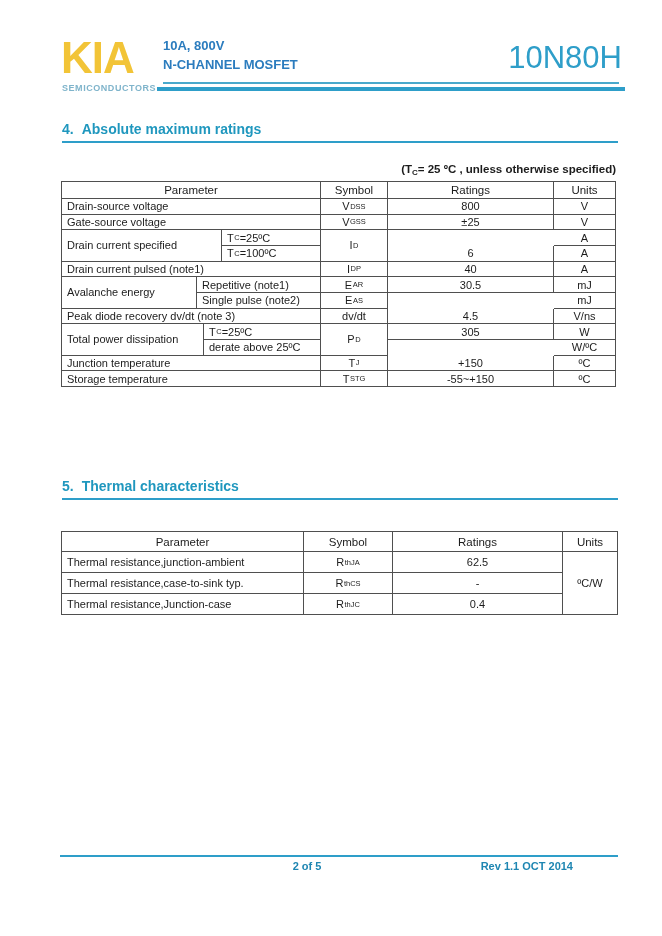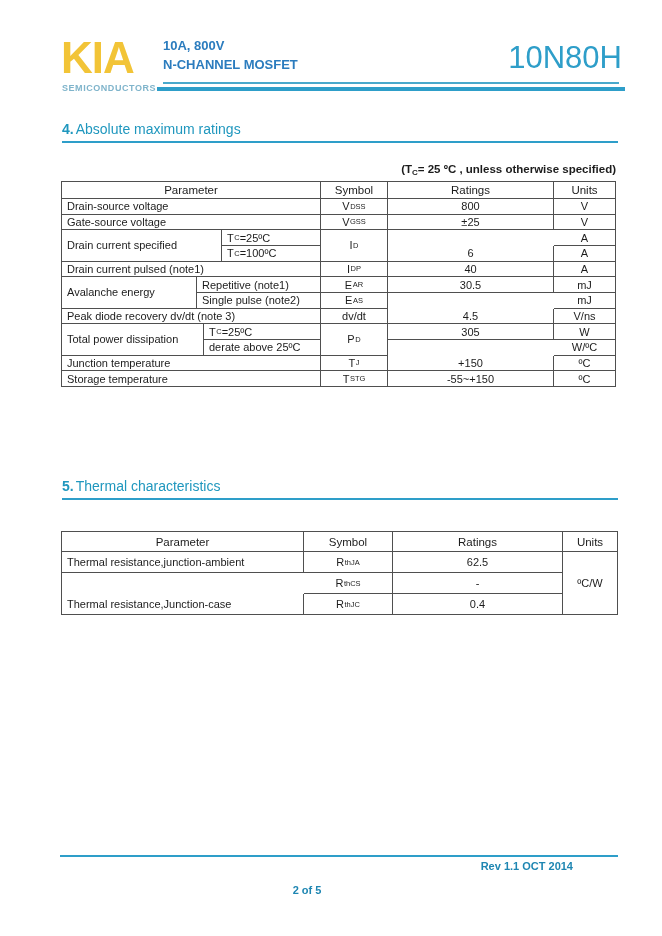--- a/index.html
+++ b/index.html
@@ -15,21 +15,21 @@
   .logo-sub{left:62px;top:83px;font-size:9px;font-weight:bold;color:#7FB4CB;letter-spacing:0.55px;}
   .hdr-mid{left:163px;top:36px;font-size:13px;line-height:19px;font-weight:bold;color:#2B7CBE;}
   .part-no{left:420px;top:40px;width:202px;text-align:right;font-size:31px;color:#2E9EC9;}
   .rule{background:#2E9EC9;}
   .rule-thin{left:163px;top:82px;width:456px;height:1.5px;background:#49A9CC;}
   .rule-thick{left:157px;top:86.5px;width:468px;height:4.5px;}
 
   
   .sect{font-size:14px;color:#1F97BE;}
   .sect .num{font-weight:bold;}
-  .sect .ttl{margin-left:2px;}
+  .sect .ttl{margin-left:8px;font-weight:bold;}
   .sect-rule{height:1.5px;}
 
   .caption{font-size:11.5px;color:#1c1c1c;font-weight:bold;}
 
   
   .grid{display:grid;border-top:1px solid #4F4F4F;border-left:1px solid #4F4F4F;}
   .t1{left:61px;top:181px;width:554px;height:205px;
       grid-template-columns:135px 7px 18px 99px 67px 166px 62px;
       grid-template-rows:17px repeat(12,15.66px);}
   .t2{left:61px;top:531px;width:556px;height:83px;
@@ -192,33 +192,34 @@
     <div class="c hd" style="grid-area:1/3/2/4">Ratings</div>
     <div class="c hd" style="grid-area:1/4/2/5">Units</div>
 
     <div class="c left" style="grid-area:2/1/3/2">Thermal resistance,junction-ambient</div>
     <div class="c" style="grid-area:2/2/3/3">
         <span>R</span>
         <span class="sb">thJA</span>
       </div>
     <div class="c" style="grid-area:2/3/3/4">62.5</div>
 
+    <div class="c left" style="grid-area:3/1/4/2">Thermal resistance,case-to-sink typ.</div>
     <div class="c" style="grid-area:3/2/4/3">
         <span>R</span>
         <span class="sb">thCS</span>
       </div>
     <div class="c" style="grid-area:3/3/4/4">-</div>
 
     <div class="c left" style="grid-area:4/1/5/2">Thermal resistance,Junction-case</div>
     <div class="c" style="grid-area:4/2/5/3">
         <span>R</span>
         <span class="sb">thJC</span>
       </div>
     <div class="c" style="grid-area:4/3/5/4">0.4</div>
 
     <div class="c" style="grid-area:2/4/5/5">ºC/W</div>
   </div>
 
   <div class="abs rule foot-rule"></div>
-  <div class="abs foot-txt" style="left:237px;width:140px;text-align:center;margin-top:24px;">2 of 5</div>
+  <div class="abs foot-txt" style="left:237px;width:140px;text-align:center;">2 of 5</div>
   <div class="abs foot-txt" style="left:420px;width:153px;text-align:right;">Rev 1.1 OCT 2014</div>
 
 </div>
 
 </body></html>

